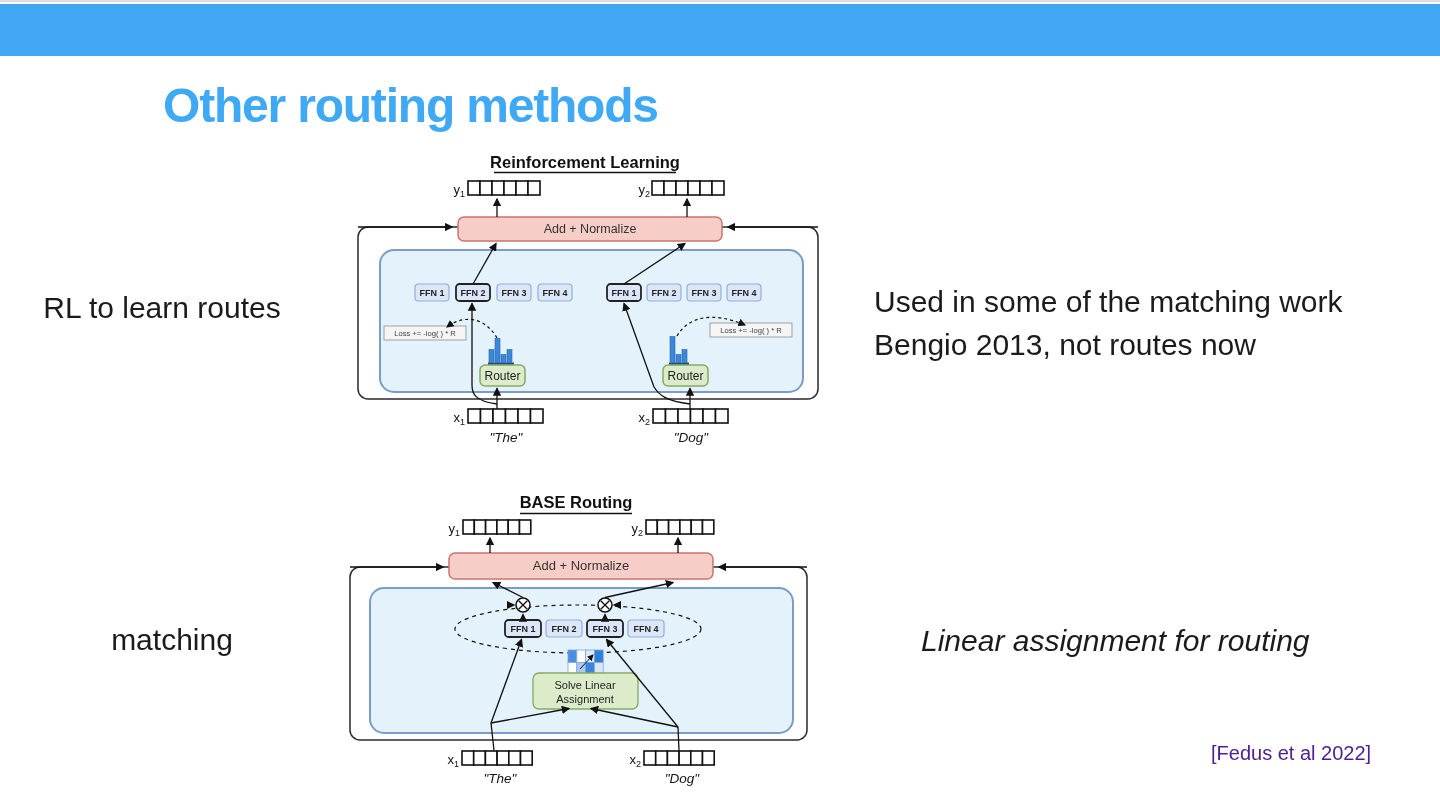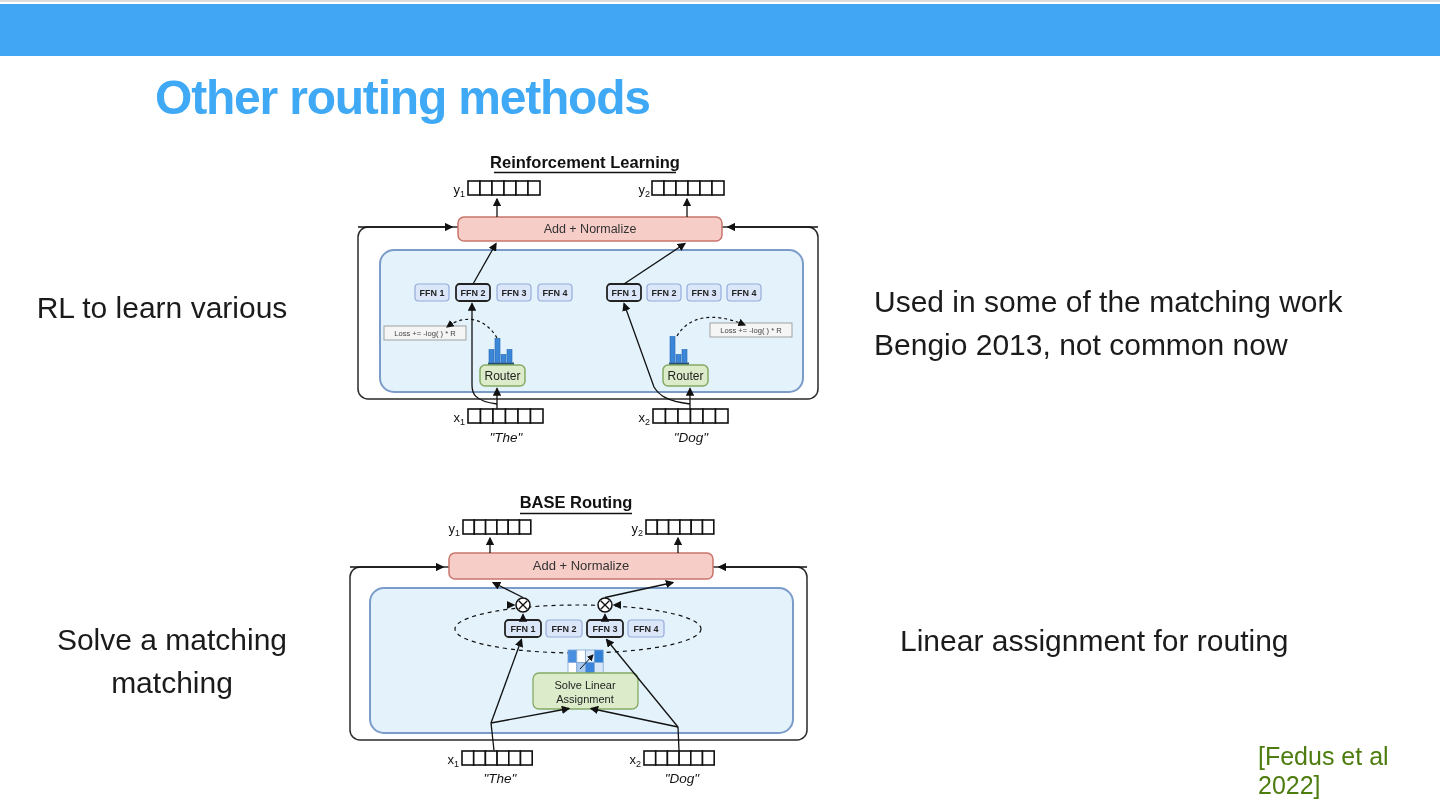--- a/index.html
+++ b/index.html
@@ -1,51 +1,50 @@
 <!DOCTYPE html>
 <html><head>
 <meta charset="utf-8">
 <style>
   html,body{margin:0;padding:0;background:#fff;}
   .slide{position:relative;width:1440px;height:810px;background:#fff;overflow:hidden;
          font-family:"Liberation Sans",sans-serif;border-top:2px solid #dcdcdc;box-sizing:border-box;}
   .topbar{position:absolute;left:0;top:2px;width:1440px;height:52px;}
-  h1.page-title{position:absolute;left:147px;top:62px;margin:8px;font-size:48px;font-weight:bold;
+  h1.page-title{position:absolute;left:147px;top:62px;margin:16px;font-size:48px;font-weight:bold;
                 letter-spacing:-1.2px;line-height:1.1;}
   .side-label{position:absolute;color:#1b1b1b;font-size:30px;line-height:43px;}
   .centered{text-align:center;}
-  .citation{position:absolute;left:1258px;top:740px;font-size:25px;color:#4d7c0f;}
+  .citation{position:absolute;left:1211px;top:740px;font-size:20px;color:#4c1d95;}
   svg{position:absolute;font-family:"Liberation Sans",sans-serif;}
   #rl-svg{left:350px;top:148px;}
   #base-svg{left:345px;top:488px;}
 </style>
 </head>
 <body>
 
 <div class="slide">
 
   <div class="topbar" style="background: rgb(65, 167, 245);"></div>
 
   <h1 class="page-title" style="color: rgb(63, 169, 245);">Other routing methods</h1>
 
   <div class="side-label centered" style="left:21px;top:284px;width:282px;">
-    <div>RL to learn various</div>
+    <div>RL to learn routes</div>
   </div>
 
   <div class="side-label centered" style="left:22px;top:616px;width:300px;">
-    <div>Solve a matching</div>
     <div>matching</div>
   </div>
 
   <div class="side-label" style="left:874px;top:278px;">
     <div>Used in some of the matching work</div>
-    <div>Bengio 2013, not common now</div>
-  </div>
-
-  <div class="side-label" style="left:900px;top:617px;">
+    <div>Bengio 2013, not routes now</div>
+  </div>
+
+  <div class="side-label" style="left:921px;top:617px;font-style:italic;">
     <div>Linear assignment for routing</div>
   </div>
 
   <div class="citation">[Fedus et al 2022]</div>
 
   <svg id="rl-svg" width="480" height="300" viewBox="350 148 480 300">
       <defs>
         <marker id="rl-ah" viewBox="0 0 10 10" refX="8.5" refY="5" markerWidth="6.5" markerHeight="6.5" orient="auto-start-reverse">
           <path d="M0,0 L10,5 L0,10 z" fill="#111111"></path>
         </marker>

